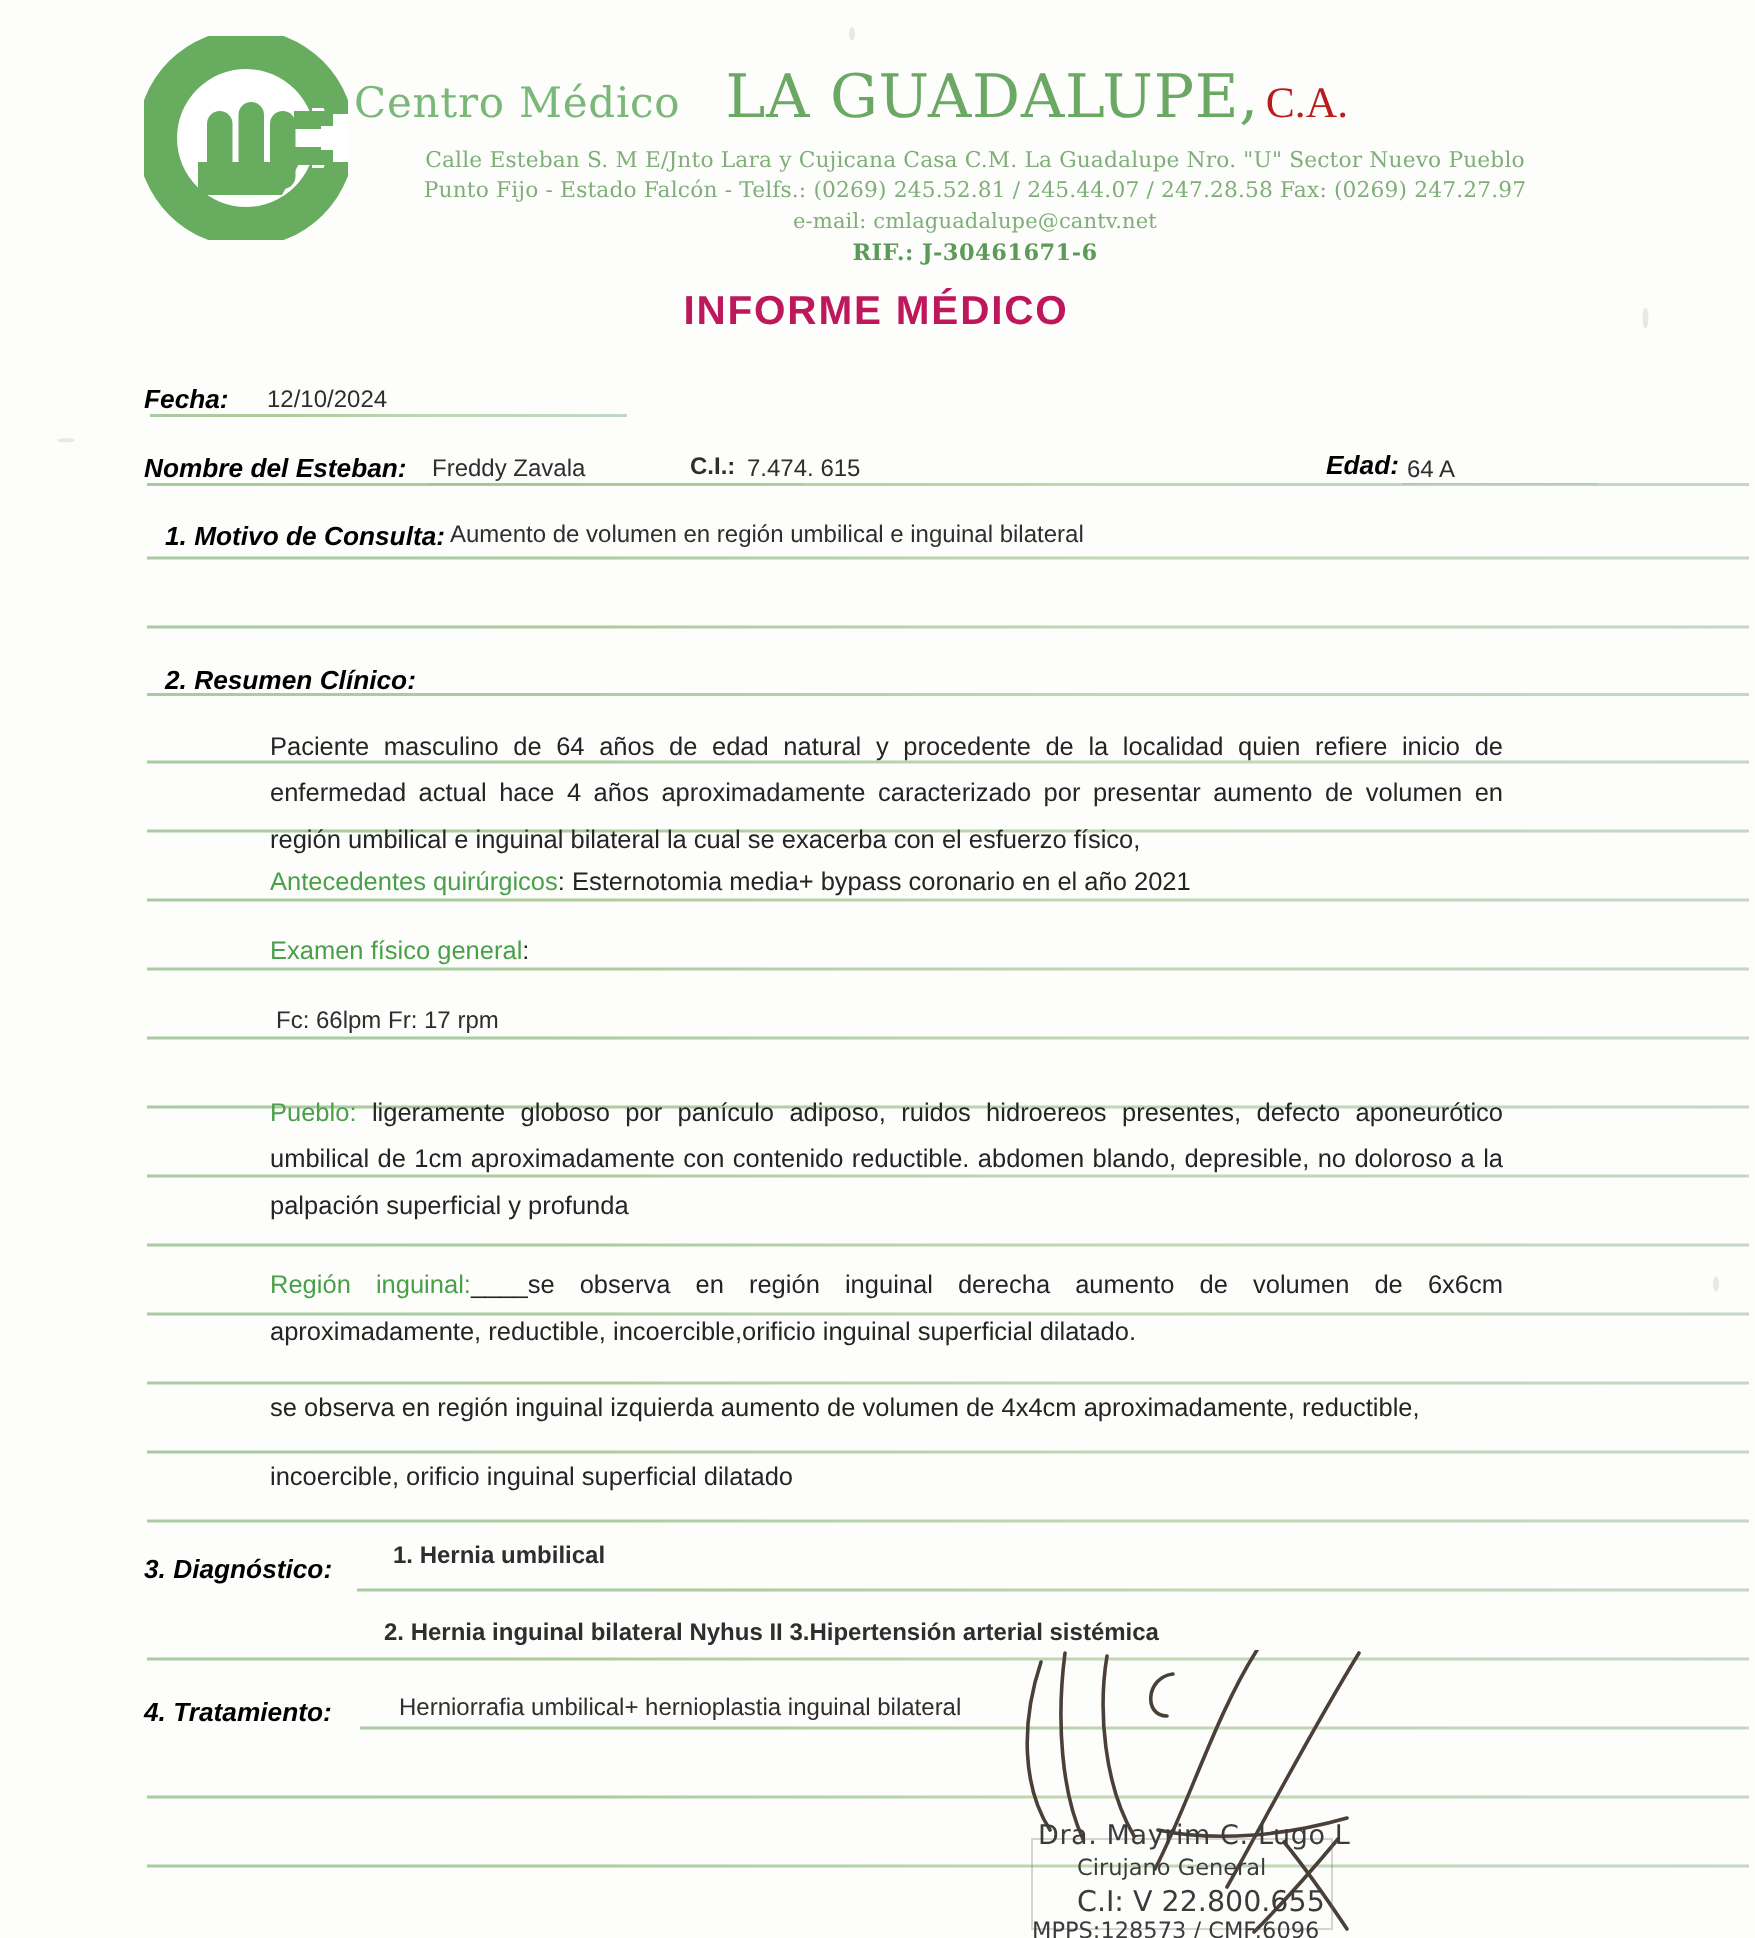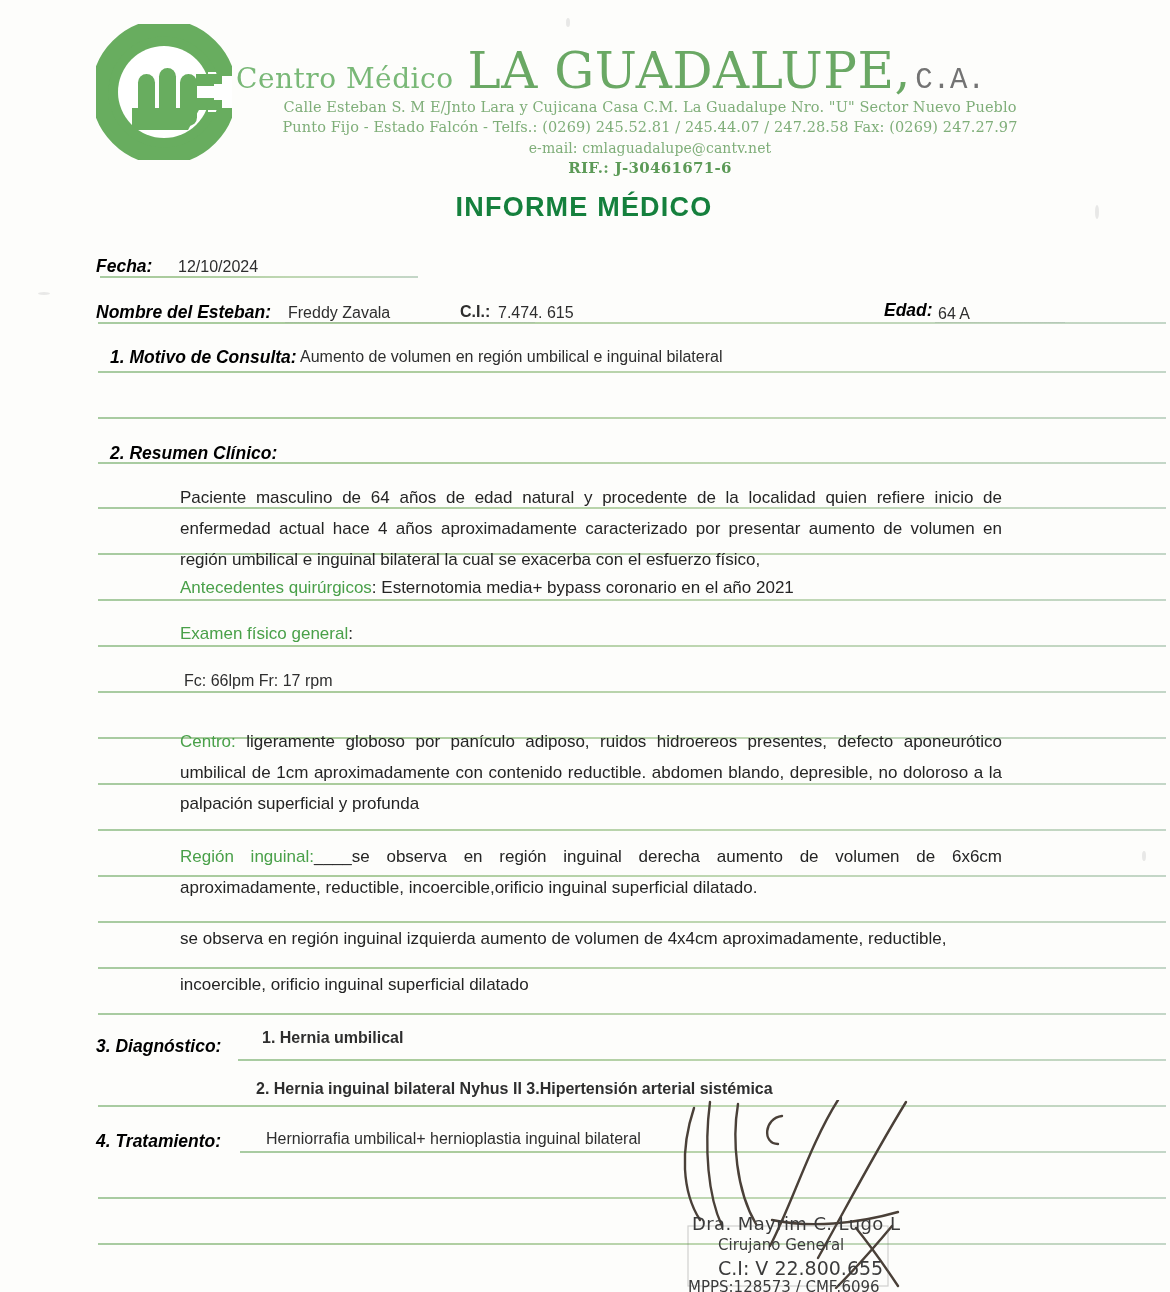--- a/index.html
+++ b/index.html
@@ -54,29 +54,29 @@
     white-space: nowrap;
   }
   .brand-small {
     font-family: "DejaVu Serif", serif;
     font-size: 28px;
     color: #79b877;
     letter-spacing: .5px;
   }
   .brand-big {
     font-family: "DejaVu Serif", serif;
-    font-size: 50px;
+    font-size: 40px;
     color: #6aa864;
     letter-spacing: .5px;
-    margin-left: 14px;
+    margin-left: 30px;
   }
   .brand-ca {
-    font-family: Liberation Mono, monospace;
+    font-family: Liberation Serif, serif;
     font-size: 29px;
-    color: #737373;
+    color: #b91c1c;
   }
   .addr {
     position: absolute;
     width: 820px;
     left: 240px;
     text-align: center;
     font-family: "DejaVu Serif", serif;
     color: #7fae79;
     font-size: 14.5px;
     letter-spacing: .1px;
@@ -94,21 +94,21 @@
   }
 
   #doc-title {
     position: absolute;
     left: 0; right: 2px;
     top: 192px;
     text-align: center;
     font-family: "Liberation Sans", sans-serif;
     font-size: 27px;
     font-weight: bold;
-    color: #15803d;
+    color: #be185d;
     letter-spacing: 1.2px;
   }
 
   
   .lbl {
     position: absolute;
     font-family: "Liberation Sans", sans-serif;
     font-style: italic;
     font-weight: bold;
     color: #000000;
@@ -250,21 +250,21 @@
     <span class="grn">Antecedentes quirúrgicos</span><span>: Esternotomia media+ bypass coronario en el año 2021</span>
   </div>
 
   <div class="para" style="left:180px; top:618px; width:900px;">
     <span class="grn">Examen físico general</span><span>:</span>
   </div>
 
   <div class="val" style="left:184px; top:672px;">Fc: 66lpm Fr: 17 rpm</div>
 
   <div class="para just" style="left:180px; top:726px; width:822px;">
-    <span class="grn">Centro:</span><span> ligeramente globoso por panículo adiposo, ruidos hidroereos presentes, defecto aponeurótico umbilical de 1cm aproximadamente con contenido reductible. abdomen blando, depresible, no doloroso a la palpación superficial y profunda</span>
+    <span class="grn">Pueblo:</span><span> ligeramente globoso por panículo adiposo, ruidos hidroereos presentes, defecto aponeurótico umbilical de 1cm aproximadamente con contenido reductible. abdomen blando, depresible, no doloroso a la palpación superficial y profunda</span>
   </div>
 
   <div class="para just" style="left:180px; top:841px; width:822px;">
     <span class="grn">Región  inguinal:</span><span>____se observa en región inguinal derecha aumento de volumen de 6x6cm aproximadamente, reductible, incoercible,orificio inguinal superficial dilatado.</span>
   </div>
 
   <div class="para" style="left:180px; top:923px; width:880px;">se observa en región inguinal izquierda aumento de volumen de 4x4cm aproximadamente, reductible,</div>
   <div class="para" style="left:180px; top:969px; width:880px;">incoercible, orificio inguinal superficial dilatado</div>
 
   <div class="lbl" style="left:96px; top:1036px;">3. Diagnóstico:</div>

